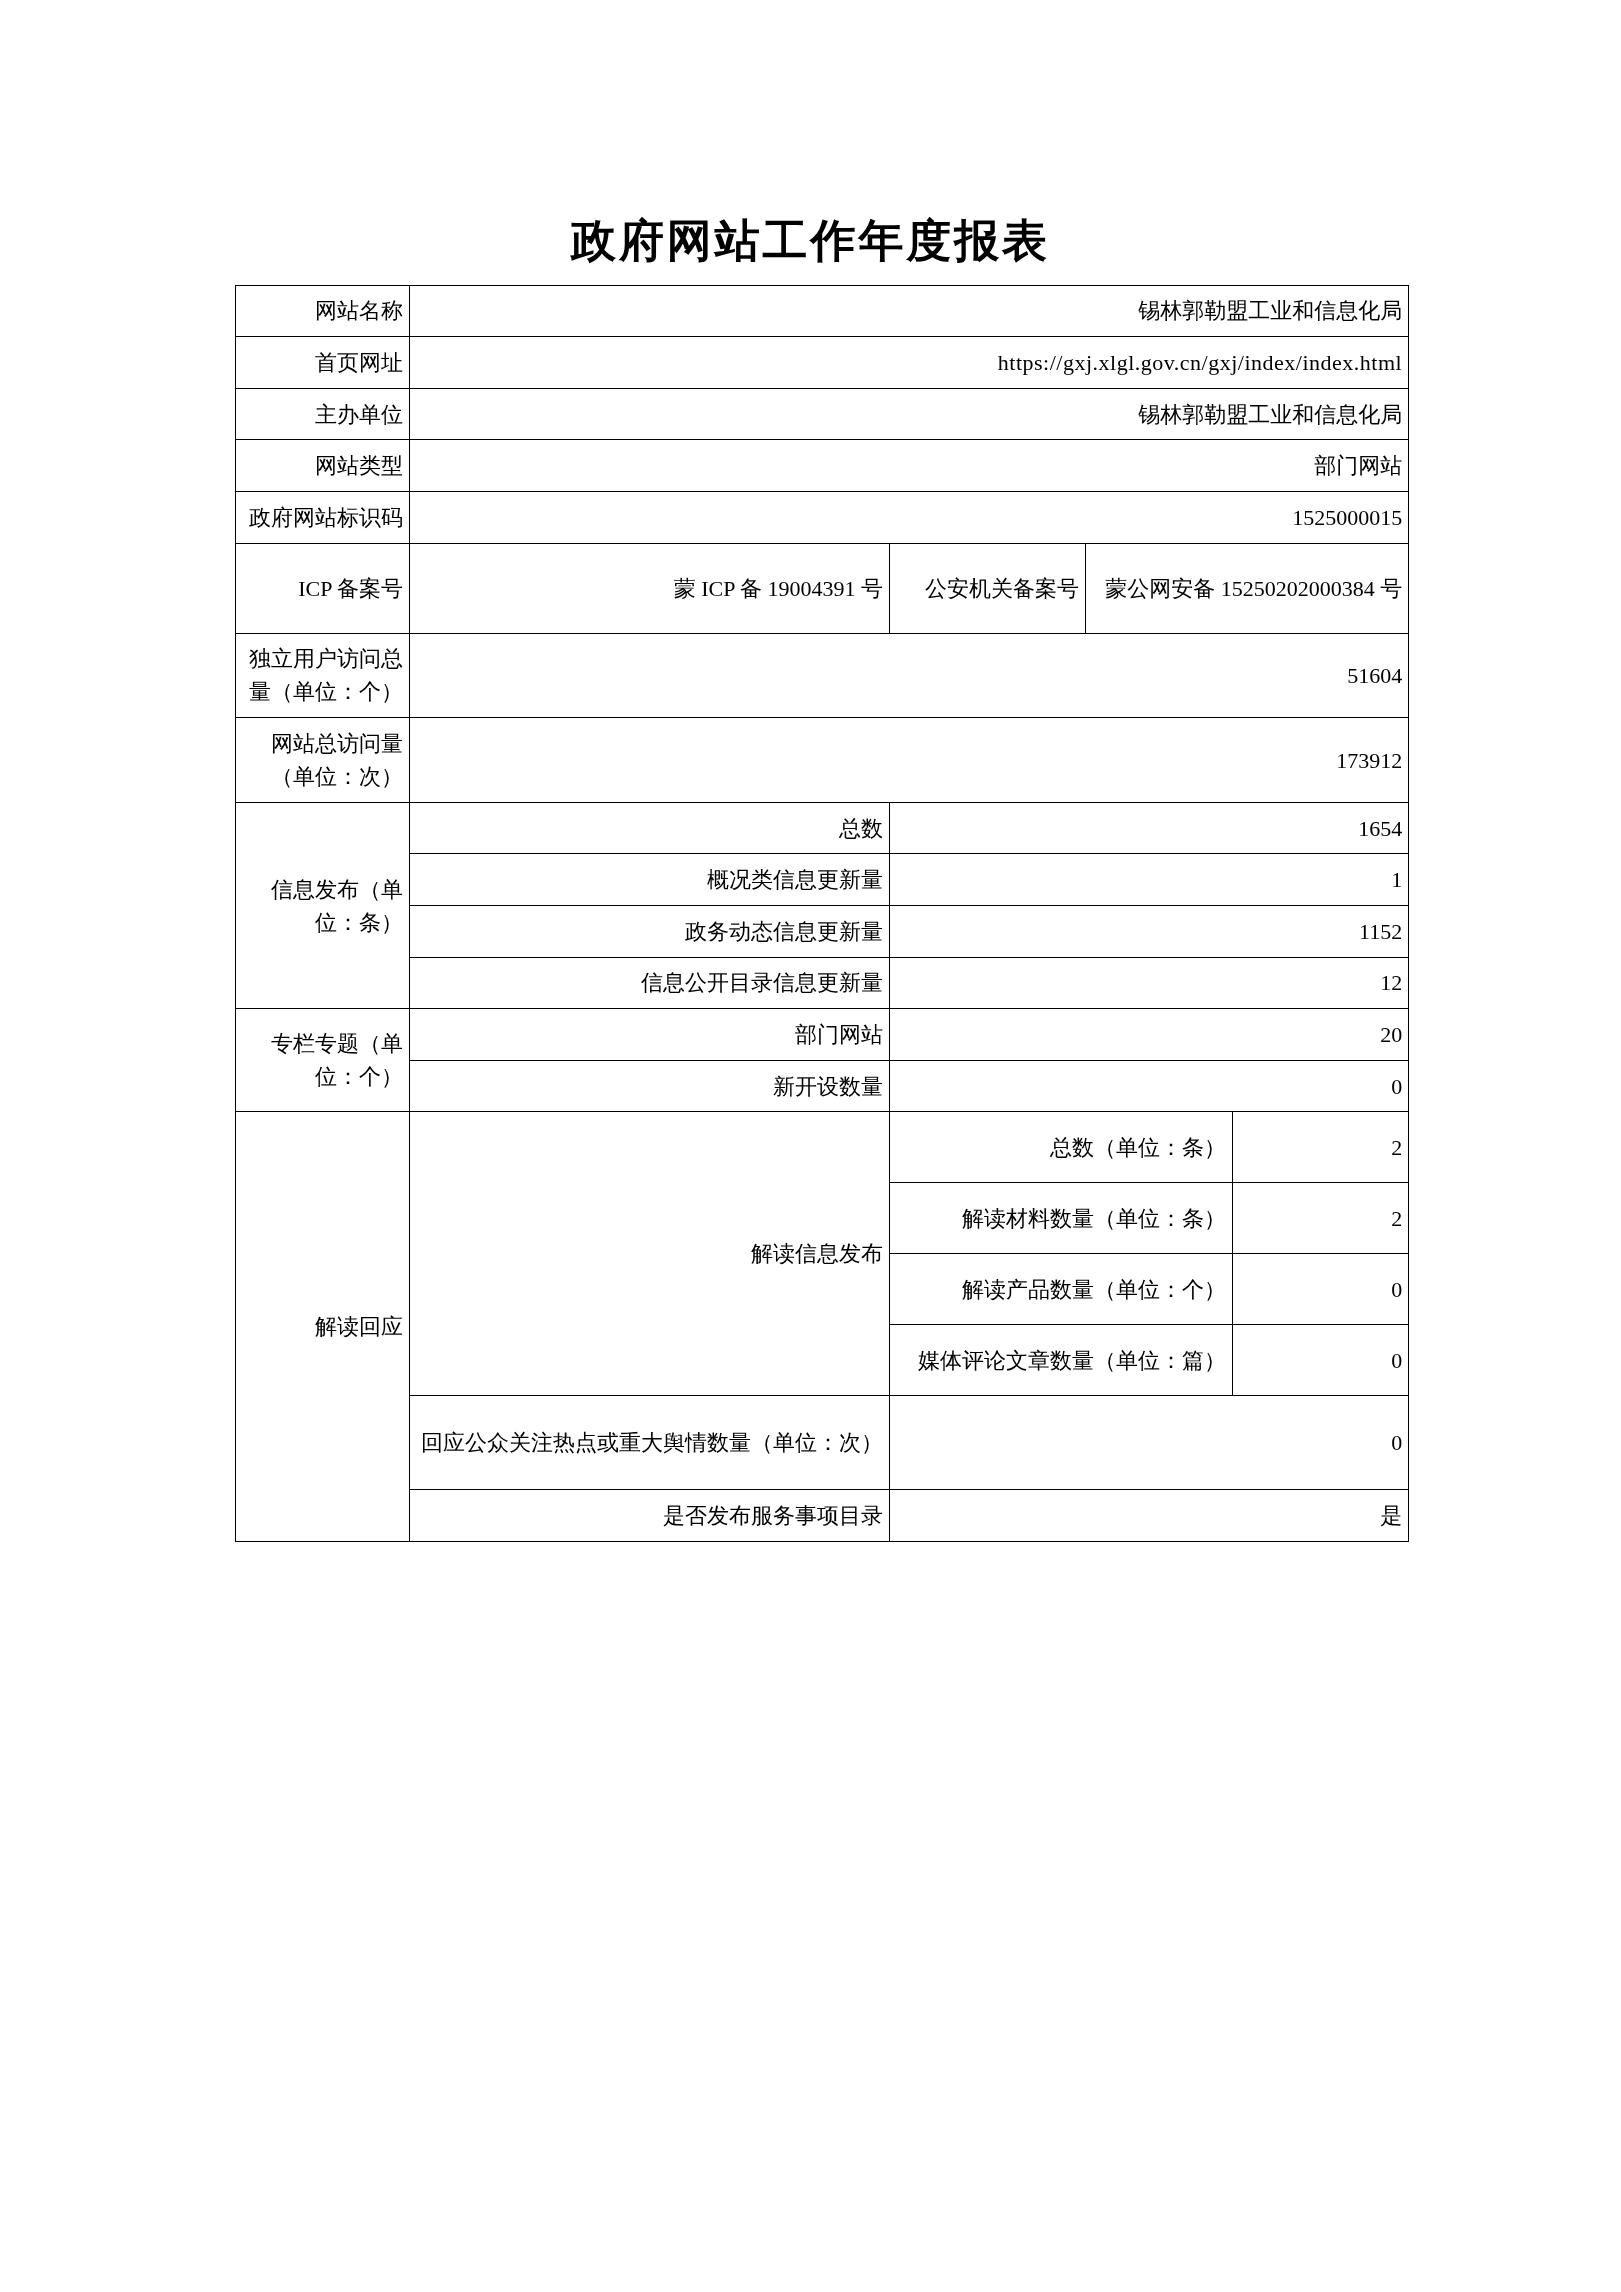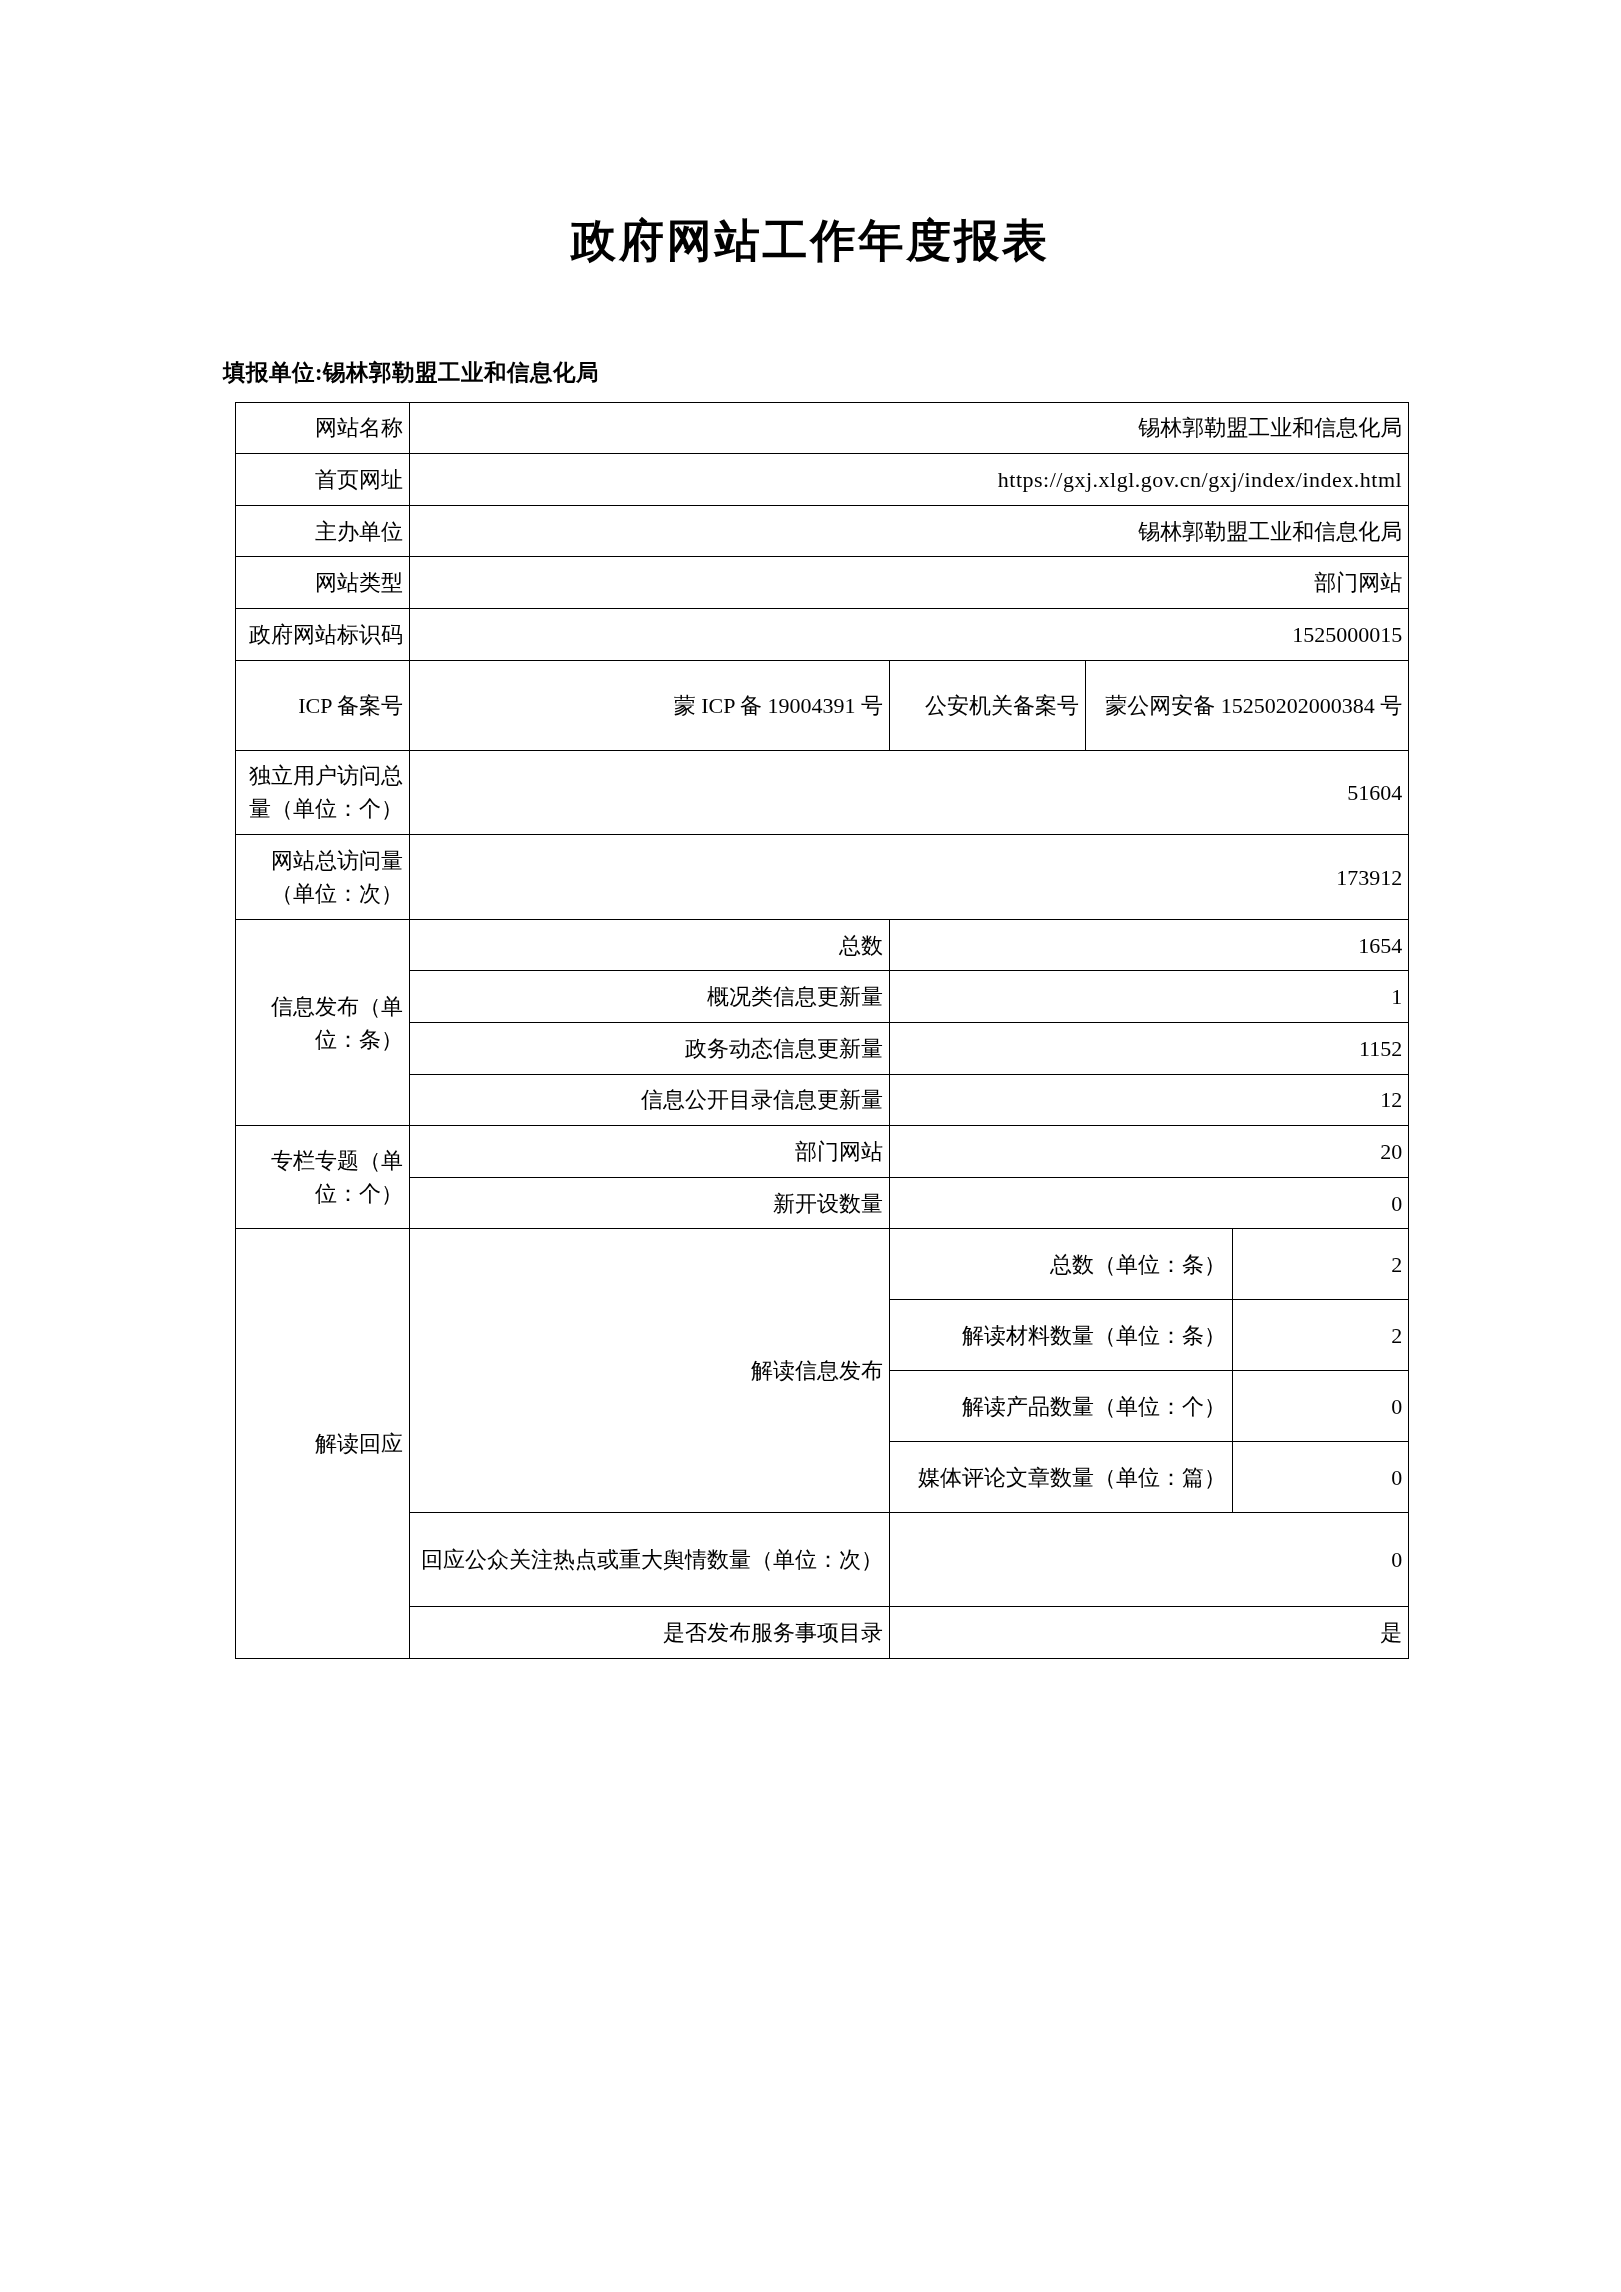--- a/index.html
+++ b/index.html
@@ -71,21 +71,20 @@
   .two-line {
     line-height: 1.55;
   }
 </style>
 </head>
 <body>
 
 <div class="page">
 
   <div class="doc-title">政府网站工作年度报表</div>
-  <div class="filer-line">填报单位:锡林郭勒盟工业和信息化局</div>
 
   <table class="report">
     <colgroup>
       <col style="width:174px">
       <col style="width:284px">
       <col style="width:196px">
       <col style="width:196px">
       <col style="width:147px">
       <col style="width:176px">
     </colgroup>

